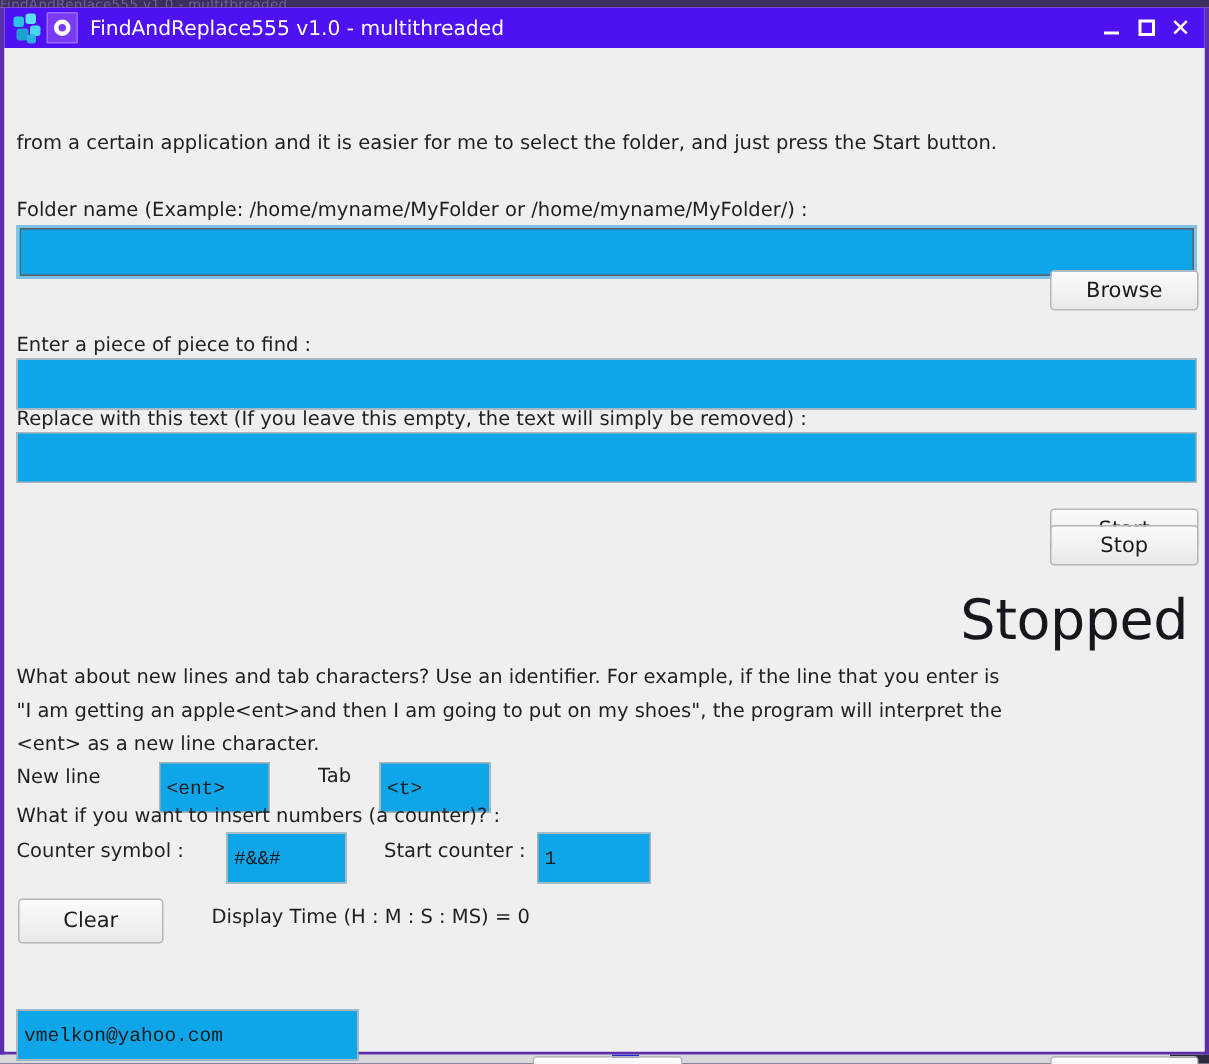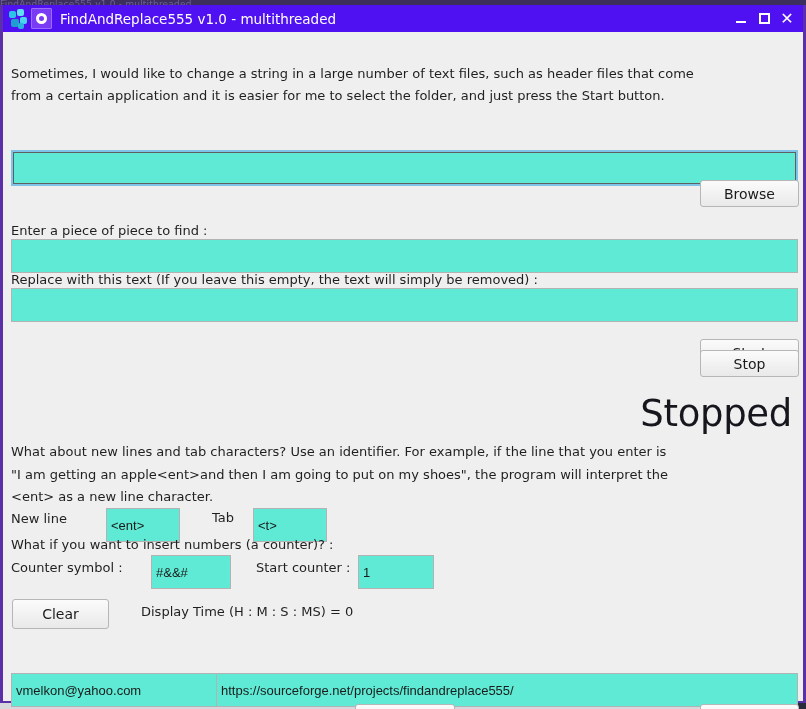--- a/index.html
+++ b/index.html
@@ -202,23 +202,23 @@
     position: absolute;
     left: 8px;
     font-size: 13px;
     color: #1f1f1f;
     white-space: nowrap;
   }
 
   input[type=text] {
     position: absolute;
     box-sizing: border-box;
-    background: #5eead4;
+    background: #0ea5e9;
     border: 1px solid #b3b3b3;
-    font-family: Liberation Sans, sans-serif;
+    font-family: Liberation Mono, monospace;
     font-size: 13px;
     color: #1b1b1b;
     padding: 16px 4px;
     outline: none;
   }
   input.focused {
     border: 2px solid #7fc3e8;
     box-shadow: inset 0 0 0 1px #5f5f5f;
   }
 
@@ -285,23 +285,23 @@
             <span class="max-box"></span>
           </span>
         <span class="wc">
             <span class="close-x">✕</span>
           </span>
       </span>
     </div>
 
     <div id="client">
 
-      <div class="intro-line" style="top:34px">Sometimes, I would like to change a string in a large number of text files, such as header files that come</div>
       <div class="intro-line" style="top:56px">from a certain application and it is easier for me to select the folder, and just press the Start button.</div>
 
+      <div class="lbl" style="top:101px">Folder name (Example: /home/myname/MyFolder or /home/myname/MyFolder/) :</div>
       <input type="text" class="focused" style="left: 8px; top: 118px; width: 787px; height: 22px;" value="">
       <button style="left:697px; top:148px; width:99px; height:27px;">Browse</button>
 
       <div class="lbl" style="top:191px">Enter a piece of piece to find :</div>
       <input type="text" style="left: 8px; top: 207px; width: 787px; height: 21px;" value="">
 
       <div class="lbl" style="top:240px">Replace with this text (If you leave this empty, the text will simply be removed) :</div>
       <input type="text" style="left: 8px; top: 256px; width: 787px; height: 21px;" value="">
 
       <button style="left:697px; top:283px; width:99px; height:27px;margin-top:24px;">Start</button>
@@ -324,20 +324,19 @@
       <div class="lbl" style="top:528px">Counter symbol :</div>
       <input type="text" style="left: 148px; top: 523px; width: 80px; height: 22px;" value="#&amp;&amp;#">
 
       <div class="lbl" style="left:253px; top:528px">Start counter :</div>
       <input type="text" style="left: 355px; top: 523px; width: 76px; height: 22px;" value="1">
 
       <button style="left:9px; top:567px; width:97px; height:30px;">Clear</button>
       <div class="lbl" style="left:138px; top:572px">Display Time (H : M : S : MS) = 0</div>
 
       <input type="text" style="left: 8px; top: 641px; width: 228px; height: 21px;" value="vmelkon@yahoo.com">
-      <input type="text" style="left: 213px; top: 641px; width: 582px; height: 21px;" value="https://sourceforge.net/projects/findandreplace555/">
 
       <button style="left:352px; top:672px; width:100px; height:29px;">Close</button>
       <button style="left:697px; top:672px; width:99px; height:29px;">About</button>
 
     </div>
   </div>
 </div>
 
 </body></html>

